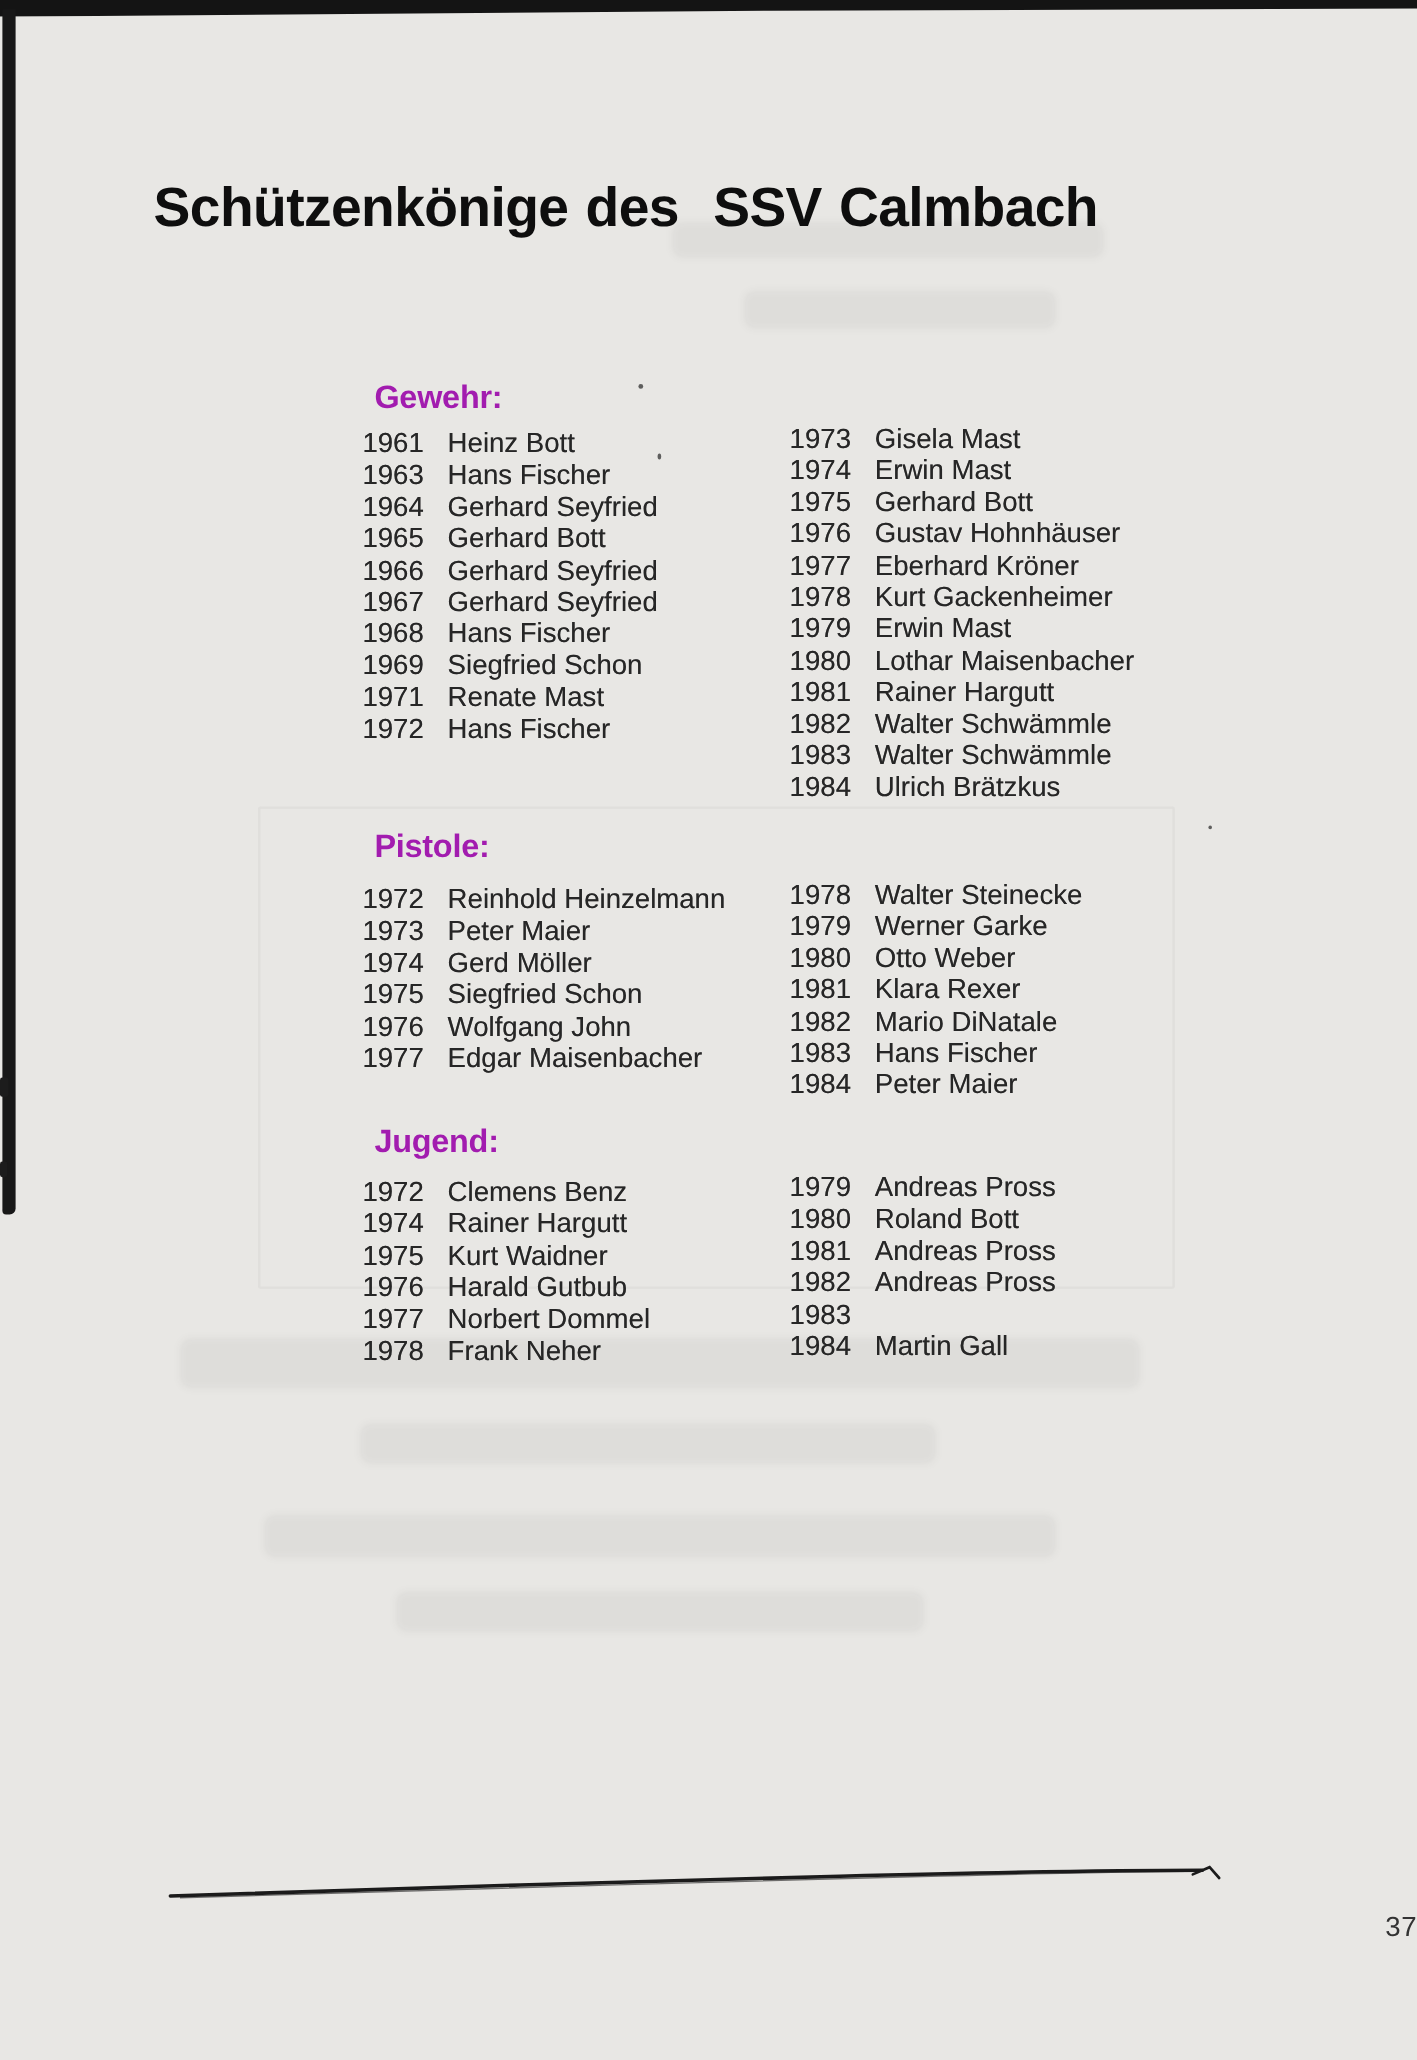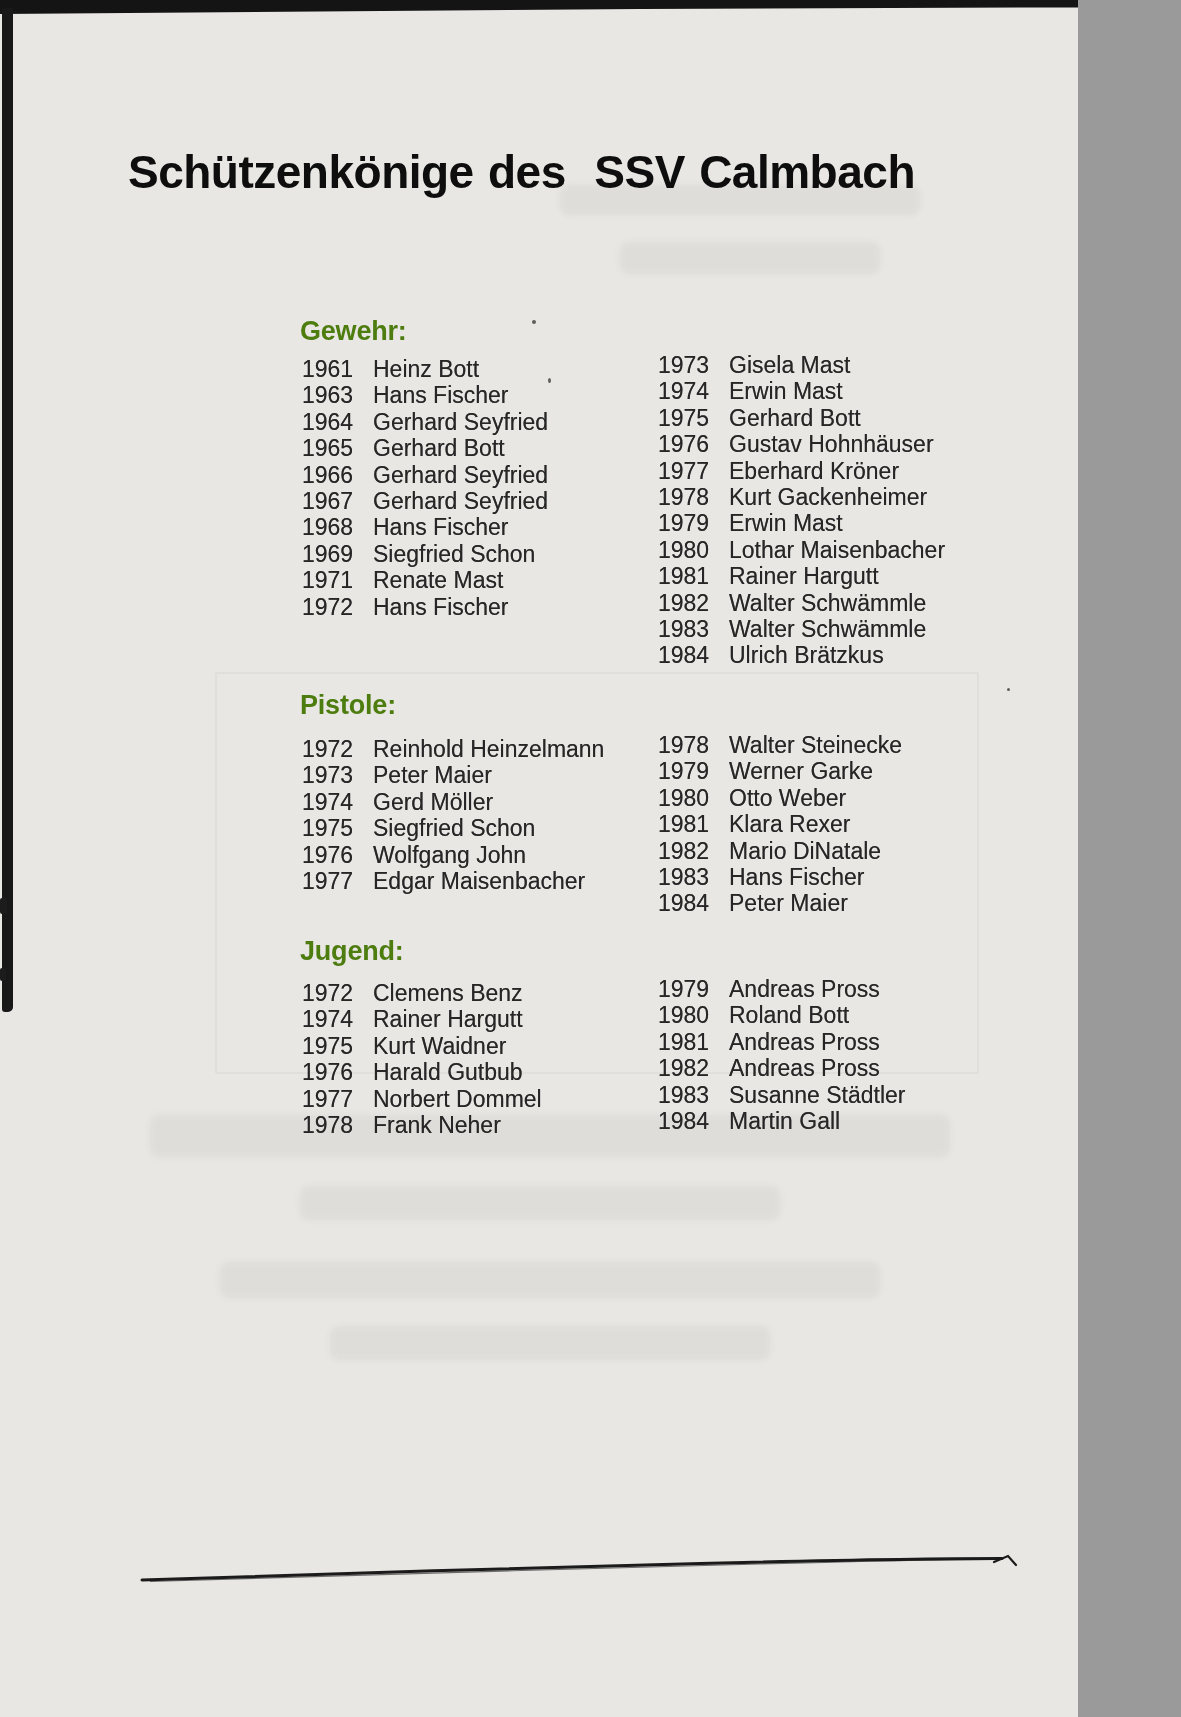--- a/index.html
+++ b/index.html
@@ -1,18 +1,18 @@
 <!DOCTYPE html>
 <html><head>
 <meta charset="utf-8">
 <style>
   html,body{margin:0;padding:0;background:#9a9a9a;}
   .page{
     position:relative;
-    width:1078px;height:1717px;
+    width:1181px;height:1717px;
     background:
       radial-gradient(ellipse at 45% 38%, #edecе9 0%, #e9e8e5 55%, #e3e2df 100%),
       #e8e7e4;
     background-color:#e8e7e4;
     overflow:hidden;
     font-family:"Liberation Sans","DejaVu Sans",sans-serif;
     color:#232323;
   }
   
   .top-bar{
@@ -28,22 +28,22 @@
   .ghost{position:absolute;background:rgba(40,40,40,.05);border-radius:9px;filter:blur(3px);}
   .ghost-box{position:absolute;border:2px solid rgba(40,40,40,.045);border-radius:2px;}
   
   .title{
     position:absolute;left:128px;top:114px;
     font-size:46px;font-weight:700;letter-spacing:-.5px;word-spacing:2px;
     color:#0e0e0e;white-space:pre;
   }
   .sec{position:absolute;left:0;width:1181px;}
   .sec h2{
-    position:absolute;left:300px;top:0;margin:0;
-    font-size:27px;font-weight:700;color:#4d7c0f;letter-spacing:-.2px;
+    position:absolute;left:312px;top:0;margin:0;
+    font-size:27px;font-weight:700;color:#a21caf;letter-spacing:-.2px;
   }
   .col{position:absolute;margin:0;padding:0;list-style:none;}
   .col-left{left:302px;width:340px;}
   .col-right{left:658px;width:400px;}
   #s0{top:316px}#s0 .col-left{top:40px}#s0 .col-right{top:36px}
   #s1{top:690px}#s1 .col-left{top:46px}#s1 .col-right{top:42px}
   #s2{top:936px}#s2 .col-left{top:44px}#s2 .col-right{top:40px}
   .row{display:flex;line-height:26.4px;font-size:23px;color:#262626;
        text-shadow:0 0 .4px rgba(0,0,0,.5);}
   .row .year{width:71px;flex:0 0 71px;}
@@ -321,21 +321,20 @@
           <span class="name">Andreas Pross</span>
         </li>
 
         <li class="row">
           <span class="year">1982</span>
           <span class="name">Andreas Pross</span>
         </li>
 
         <li class="row">
           <span class="year">1983</span>
-          <span class="name">Susanne Städtler</span>
         </li>
 
         <li class="row">
           <span class="year">1984</span>
           <span class="name">Martin Gall</span>
         </li>
       </ul>
   </section>
 
   <svg class="rule-svg" width="1181" height="70" viewBox="0 0 1181 70">

